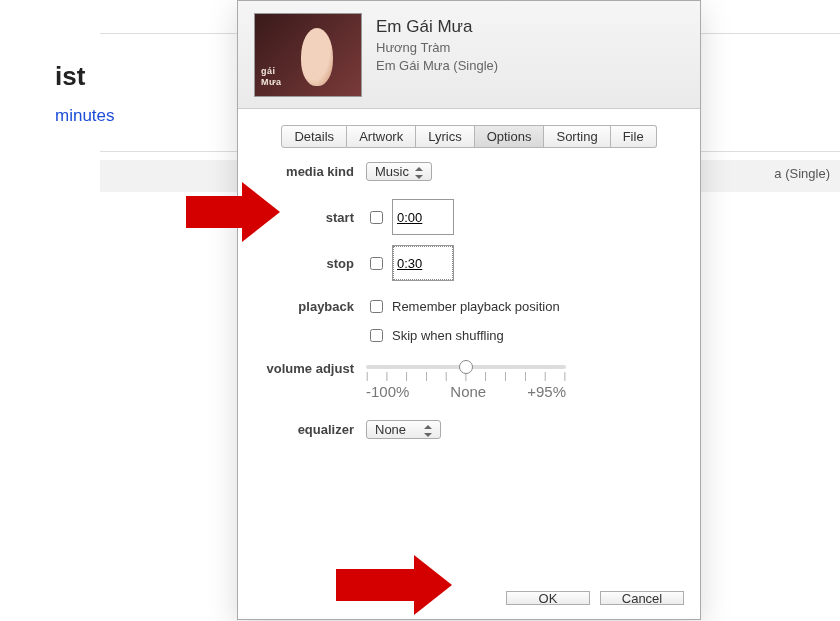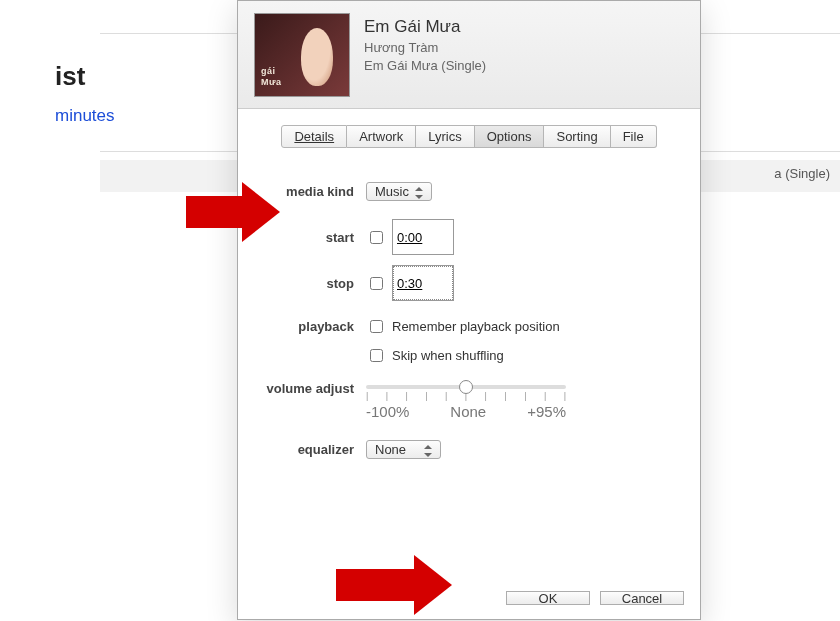--- a/index.html
+++ b/index.html
@@ -41,21 +41,21 @@
   .dlg-header {
     height: 108px;
     background: linear-gradient(#f5f5f5,#eaeaea);
     border-bottom: 1px solid #ccc;
     display: flex;
     gap: 14px;
     padding: 12px 16px 0 16px;
     align-items: flex-start;
   }
   .album-art {
-    width: 96px; height: 84px;
+    width: 108px; height: 84px;
     background: linear-gradient(135deg,#3a1a1a,#7a3a3a);
     border: 1px solid #999;
     position: relative;
     overflow: hidden;
   }
   .album-art::after{
     content:"";
     position:absolute; left:46px; top:14px; width:32px; height:58px;
     border-radius: 50% 50% 45% 45%;
     background: radial-gradient(ellipse at 40% 30%, #f2d2bc 0 60%, #c58a6b 100%);
@@ -70,28 +70,27 @@
     padding: 8px 0 0 0;
   }
   .tab {
     padding: 3px 12px;
     font-size: 13px;
     background: linear-gradient(#fdfdfd,#ececec);
     border: 1px solid #b5b5b5;
     border-left-width: 0;
     cursor: default;
   }
-  .tab:first-child { border-left-width:1px; border-radius: 3px 0 0 3px; text-decoration: underline;}
+  .tab:first-child { border-left-width:1px; border-radius: 3px 0 0 3px;}
   .tab:last-child  { border-radius: 0 3px 3px 0;}
   .tab.active { background: linear-gradient(#eaeaea,#d9d9d9); }
 
   .form {
     flex: 1;
     padding: 14px 26px 0 26px;
-    margin-top: 20px;
   }
   .row { display:flex; align-items:center; margin-bottom: 10px; }
   .row .lbl { width: 102px; text-align: right; font-weight: 700; color:#444; padding-right: 12px; font-size: 13px; white-space: nowrap;}
   .row .ctl { display:flex; align-items:center; gap:6px; }
   .select {
     display:inline-flex; align-items:flex-end; gap:6px;
     padding: 1px 6px 1px 8px;
     border: 1px solid #aaa; border-radius: 3px;
     background: linear-gradient(#fdfdfd,#ececec);
     font-size: 13px;

